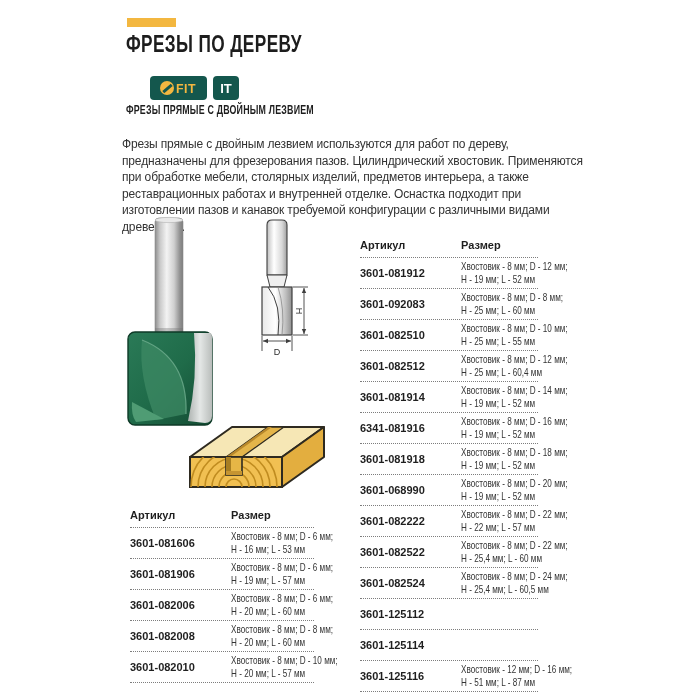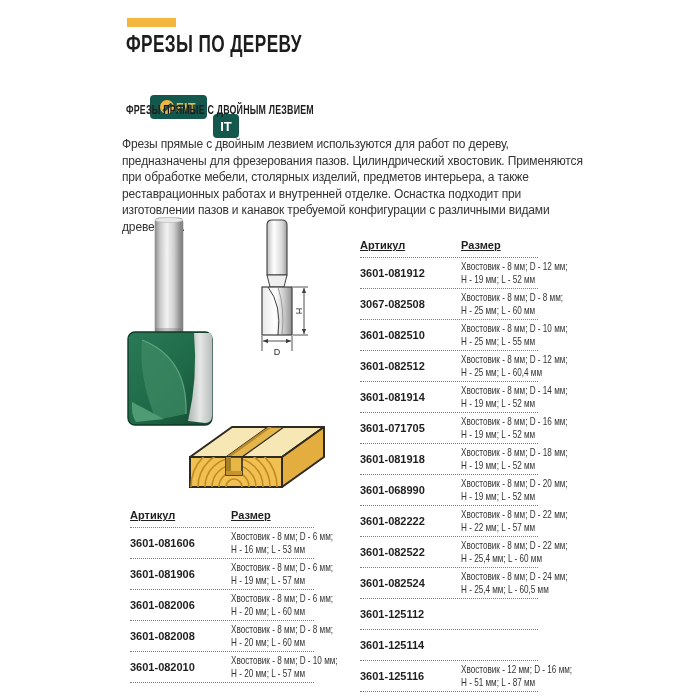--- a/index.html
+++ b/index.html
@@ -12,37 +12,37 @@
               white-space:nowrap;transform:scaleX(0.75);transform-origin:0 50%;letter-spacing:0.5px;}
   .logo-row{position:absolute;left:122px;top:76px;display:flex;gap:6px;align-items:center;padding-left:28px;}
   .fit-logo{width:57px;height:24px;background:#14574D;border-radius:4px;display:flex;
             align-items:center;justify-content:center;gap:2px;}
   .screw{width:14px;height:14px;border-radius:50%;background:#F3B740;position:relative;flex:none;}
   .screw::after{content:"";position:absolute;left:1.5px;top:5.5px;width:11px;height:3px;
                 background:#14574D;transform:rotate(-40deg);}
   .fit-text{color:#F3B740;font-weight:800;font-size:13px;letter-spacing:0.5px;
             transform:scaleX(0.95);transform-origin:0 50%;}
   .it-logo{width:26px;height:24px;background:#14574D;border-radius:4px;display:flex;
-           align-items:center;justify-content:center;color:#fff;font-weight:800;font-size:13px;margin-top:38px;}
+           align-items:center;justify-content:center;color:#fff;font-weight:800;font-size:13px;}
   .page-subtitle{position:absolute;left:126px;top:102px;font-size:13px;font-weight:700;color:#1d1d1d;
                  white-space:nowrap;transform:scaleX(0.68);transform-origin:0 50%;letter-spacing:0.3px;}
   .description{position:absolute;left:122px;top:136px;width:462px;font-size:12px;
                line-height:16.5px;color:#333;letter-spacing:-0.15px;text-align:left;}
 
   
   .bit-photo{position:absolute;left:126px;top:216px;}
   .tech-diagram{position:absolute;left:252px;top:217px;}
   .wood-pic{position:absolute;left:182px;top:421px;}
 
   
   .ptable{position:absolute;font-size:11px;}
   .ptable.left{left:130px;top:506px;width:184px;}
   .ptable.right{left:360px;top:236px;width:178px;}
   .t-head{display:flex;padding:3px 0 6px 0;border-bottom:1px dotted #7d7d7d;
-          font-weight:700;color:#1f1f1f;text-decoration:underline;}
+          font-weight:700;color:#1f1f1f;}
   .t-col1{flex:0 0 68px;}
   .t-col2{flex:1;min-width:0;padding-left:33px;}
   .t-row{display:flex;align-items:center;border-bottom:1px dotted #7d7d7d;padding:2px 0;min-height:26px;}
   .art{font-weight:700;color:#1f1f1f;font-size:11px;}
   .size-line{display:block;font-size:10.2px;line-height:13px;color:#333;white-space:nowrap;
              transform:scaleX(0.8);transform-origin:0 50%;}
 </style>
 </head>
 <body>
 
@@ -217,21 +217,21 @@
 
         <div class="t-row">
           <span class="t-col1 art">3601-081912</span>
           <span class="t-col2">
             <span class="size-line">Хвостовик - 8 мм; D - 12 мм;</span>
             <span class="size-line">H - 19 мм; L - 52 мм</span>
           </span>
         </div>
 
         <div class="t-row">
-          <span class="t-col1 art">3067-082508</span>
+          <span class="t-col1 art">3601-092083</span>
           <span class="t-col2">
             <span class="size-line">Хвостовик - 8 мм; D - 8 мм;</span>
             <span class="size-line">H - 25 мм; L - 60 мм</span>
           </span>
         </div>
 
         <div class="t-row">
           <span class="t-col1 art">3601-082510</span>
           <span class="t-col2">
             <span class="size-line">Хвостовик - 8 мм; D - 10 мм;</span>
@@ -249,21 +249,21 @@
 
         <div class="t-row">
           <span class="t-col1 art">3601-081914</span>
           <span class="t-col2">
             <span class="size-line">Хвостовик - 8 мм; D - 14 мм;</span>
             <span class="size-line">H - 19 мм; L - 52 мм</span>
           </span>
         </div>
 
         <div class="t-row">
-          <span class="t-col1 art">3601-071705</span>
+          <span class="t-col1 art">6341-081916</span>
           <span class="t-col2">
             <span class="size-line">Хвостовик - 8 мм; D - 16 мм;</span>
             <span class="size-line">H - 19 мм; L - 52 мм</span>
           </span>
         </div>
 
         <div class="t-row">
           <span class="t-col1 art">3601-081918</span>
           <span class="t-col2">
             <span class="size-line">Хвостовик - 8 мм; D - 18 мм;</span>

